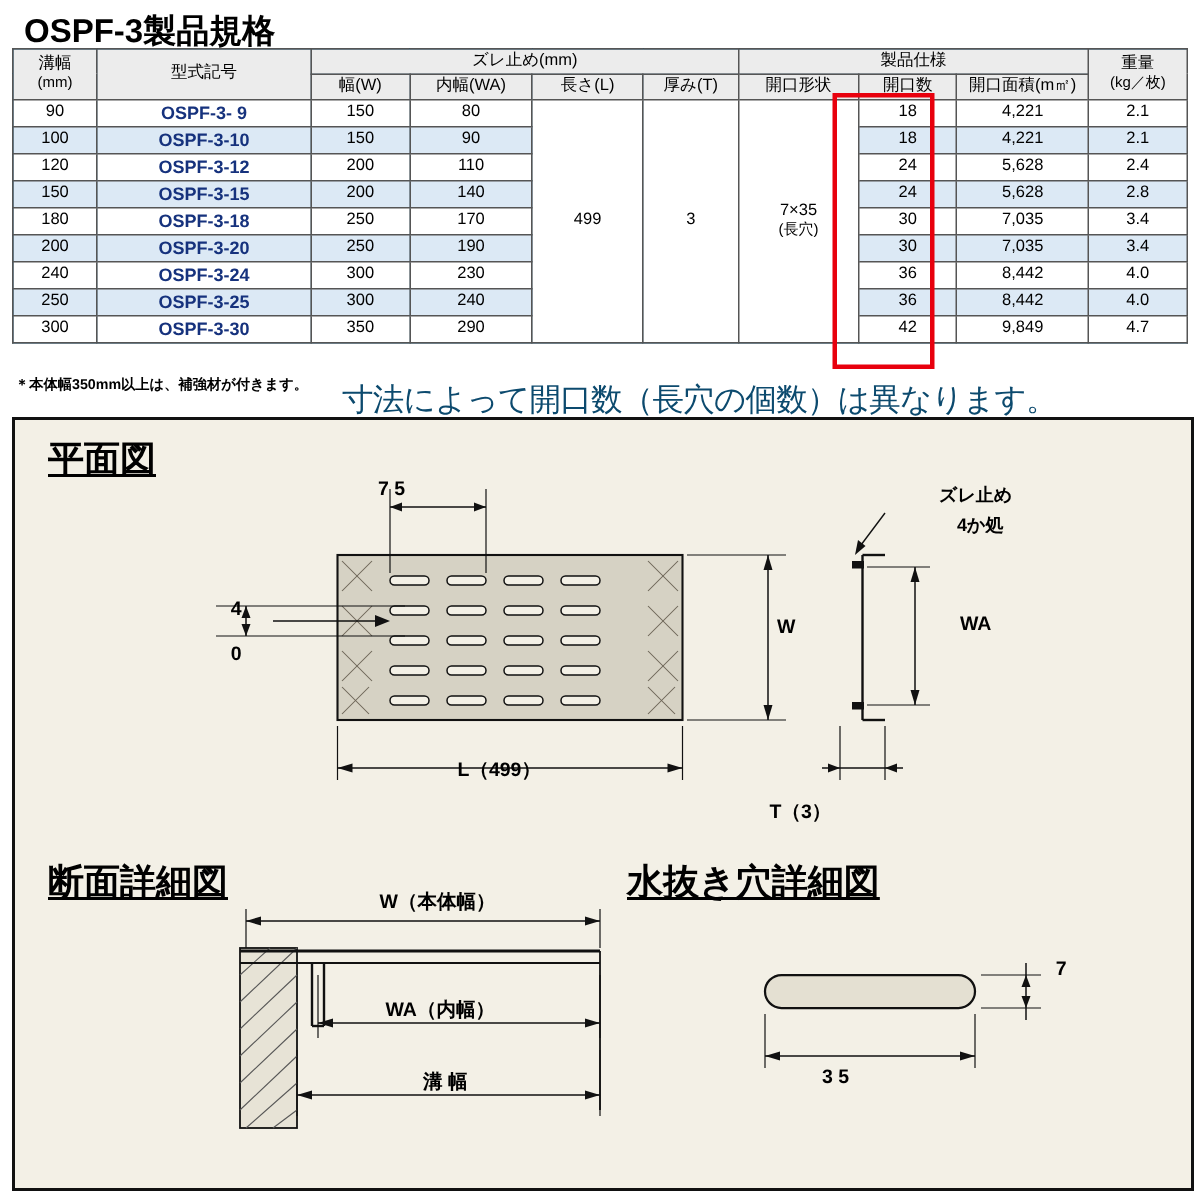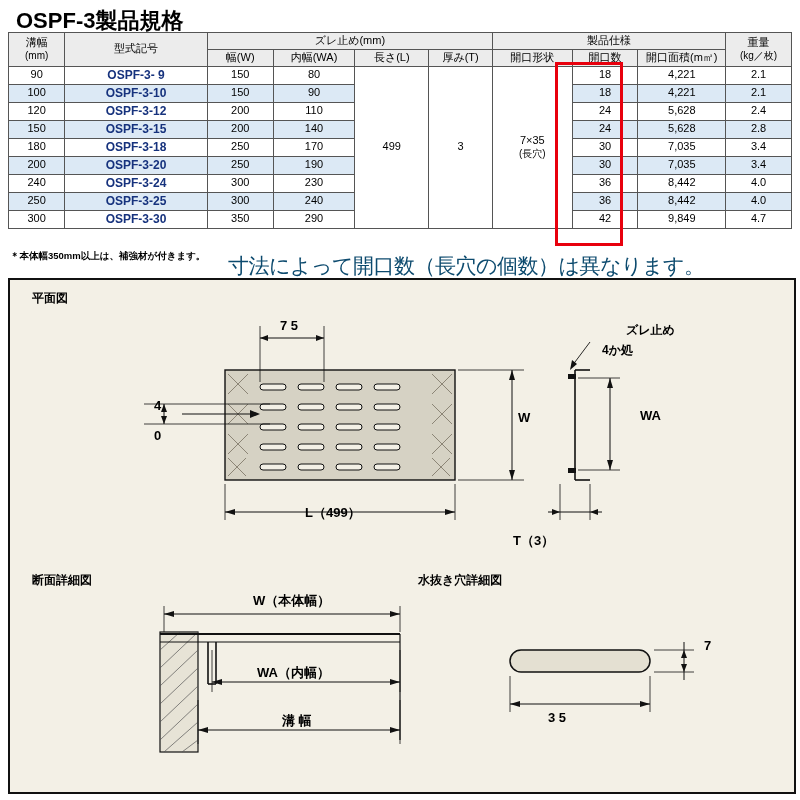--- a/index.html
+++ b/index.html
@@ -52,21 +52,21 @@
     position:absolute;left:228px;top:252px;
     font-size:21px;font-weight:normal;color:#0c4a6e;
     letter-spacing:-0.5px;
   }
 
   
   .panel{
     position:absolute;left:8px;top:278px;width:784px;height:512px;
     background:#f3f0e6;border:2px solid #111;
   }
-  .hd{font-size:12px;font-weight:bold;}
+  .hd{font-size:24px;font-weight:bold;text-decoration:underline;}
   .lbl{font-size:13px;font-weight:bold;}
   .lbl-s{font-size:12px;font-weight:bold;}
   .abs{position:absolute;}
 
   svg{display:block;}
 </style>
 </head>
 <body>
 
 <div class="page">
@@ -292,28 +292,28 @@
       <polygon points="490,70 487,80 493,80" fill="#111"></polygon>
       <polygon points="490,162 487,152 493,152" fill="#111"></polygon>
 
       <line x1="440" y1="176" x2="440" y2="212" stroke="#111" stroke-width="0.8"></line>
       <line x1="470" y1="176" x2="470" y2="212" stroke="#111" stroke-width="0.8"></line>
       <line x1="428" y1="204" x2="482" y2="204" stroke="#111" stroke-width="1"></line>
       <polygon points="440,204 432,201 432,207" fill="#111"></polygon>
       <polygon points="470,204 478,201 478,207" fill="#111"></polygon>
     </svg>
 
-    <div class="abs lbl" style="left:242px;top:38px;margin-left:28px;">7 5</div>
+    <div class="abs lbl" style="left:242px;top:38px;">7 5</div>
     <div class="abs lbl" style="left:140px;top:118px;writing-mode:vertical-rl;text-orientation:upright;">4 0</div>
     <div class="abs lbl" style="left:295px;top:224px;">L（499）</div>
     <div class="abs lbl" style="left:508px;top:130px;">W</div>
     <div class="abs lbl" style="left:630px;top:128px;">WA</div>
     <div class="abs lbl" style="left:503px;top:224px;margin-top:28px;">T（3）</div>
     <div class="abs lbl-s" style="left:616px;top:42px;">ズレ止め</div>
-    <div class="abs lbl-s" style="left:592px;top:62px;">4か処</div>
+    <div class="abs lbl-s" style="left:628px;top:62px;">4か処</div>
 
     <div class="abs hd" style="left:22px;top:292px;">断面詳細図</div>
 
     <svg class="abs" style="left:140px;top:300px;" width="260" height="180" viewBox="0 0 260 180">
 
       <rect x="10" y="52" width="38" height="120" fill="#e7e3d6" stroke="#111" stroke-width="1.2"></rect>
       <g stroke="#555" stroke-width="0.7">
         <line x1="10" y1="70" x2="30" y2="52"></line>
           <line x1="10" y1="88" x2="48" y2="52"></line>
         <line x1="10" y1="106" x2="48" y2="70"></line>

